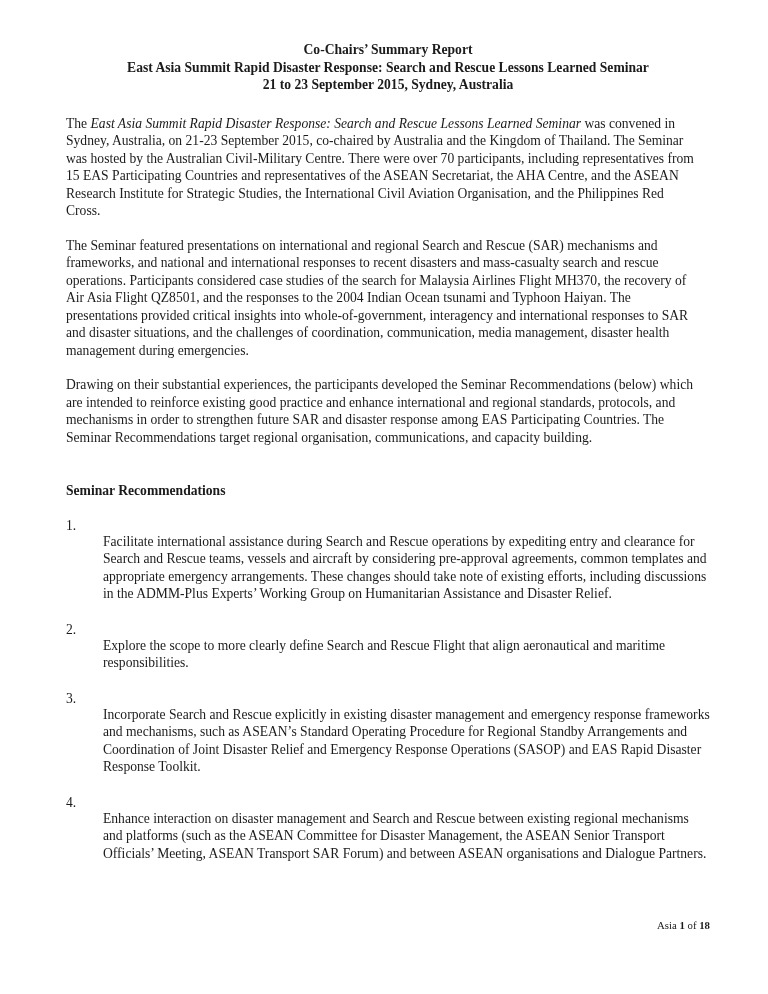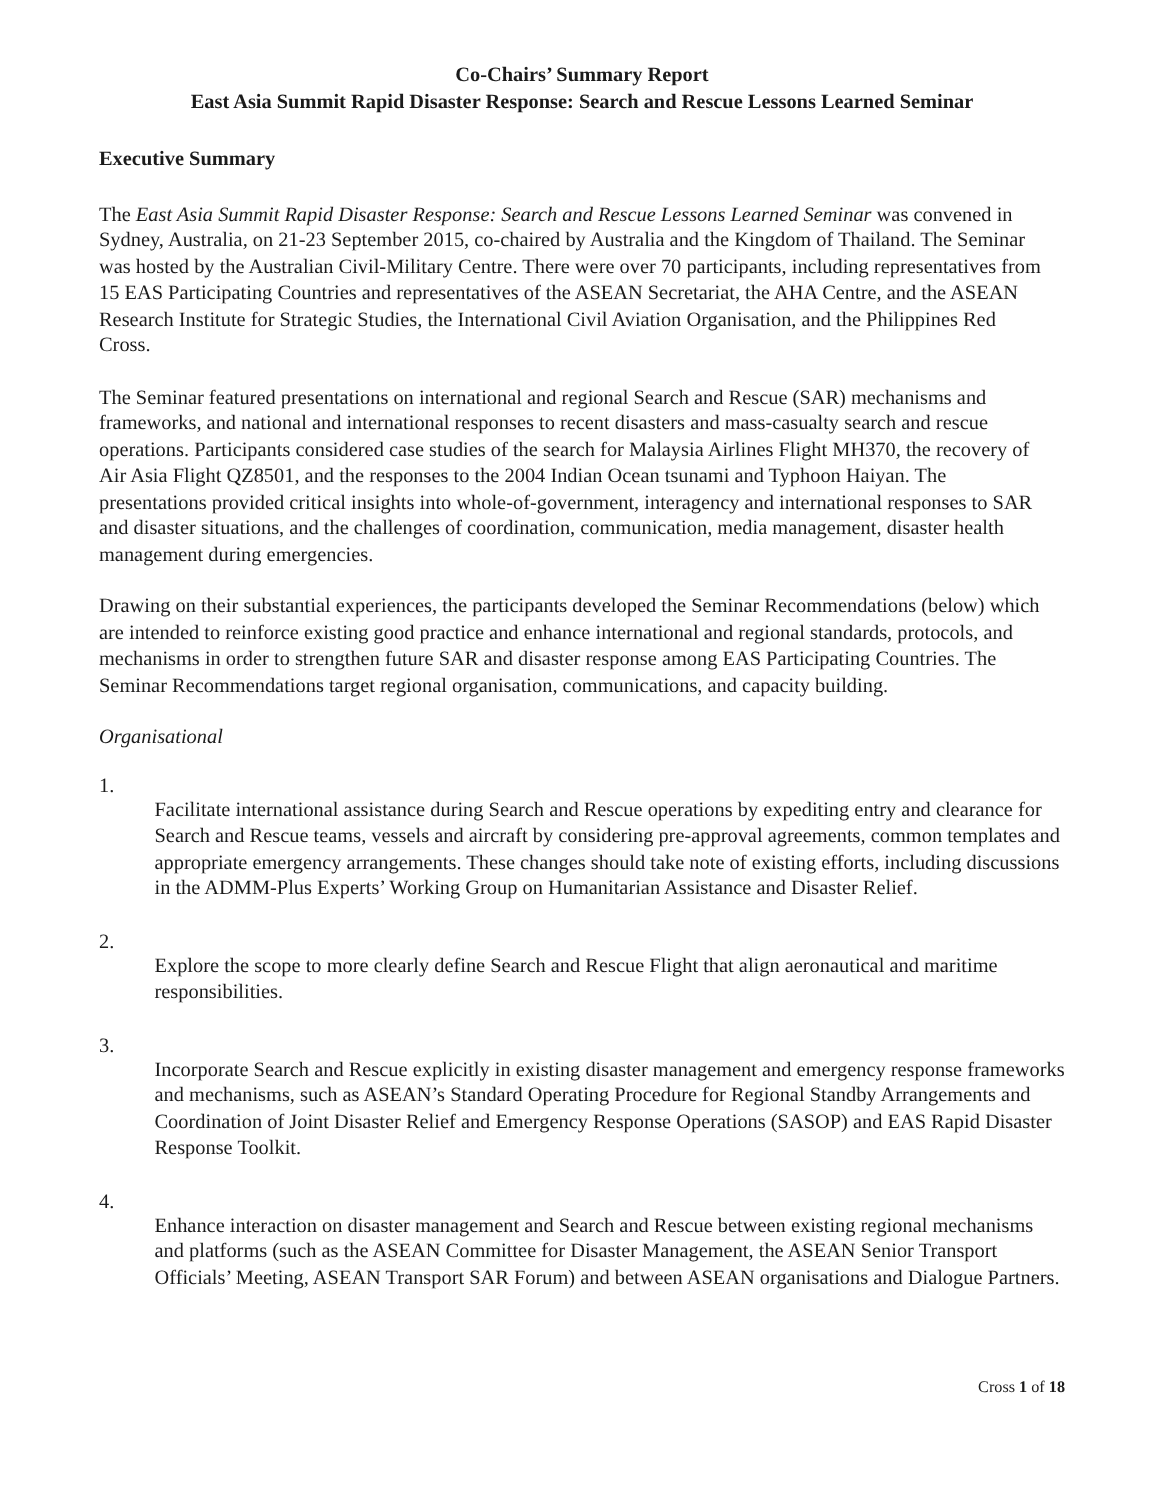--- a/index.html
+++ b/index.html
@@ -69,32 +69,32 @@
   em { font-style: italic; }
 </style>
 </head>
 <body>
 
 <div class="page">
 
   <div class="title-block">
     <div class="title-line">Co-Chairs’ Summary Report</div>
     <div class="title-line">East Asia Summit Rapid Disaster Response: Search and Rescue Lessons Learned Seminar</div>
+    <div class="title-line">21 to 23 September 2015, Sydney, Australia</div>
   </div>
 
-  <div class="heading">Executive Summary</div>
 
   <p class="para"><span>The </span><em>East Asia Summit Rapid Disaster Response: Search and Rescue Lessons Learned Seminar</em><span> was convened in Sydney, Australia, on 21-23 September 2015, co-chaired by Australia and the Kingdom of Thailand. The Seminar was hosted by the Australian Civil-Military Centre. There were over 70&nbsp;participants, including representatives from 15 EAS Participating Countries and representatives of the ASEAN Secretariat, the AHA Centre, and the ASEAN Research Institute for Strategic Studies, the International Civil Aviation Organisation, and the Philippines Red Cross.</span></p>
 
   <p class="para">The Seminar featured presentations on international and regional Search and Rescue (SAR) mechanisms and frameworks, and national and international responses to recent disasters and mass-casualty search and rescue operations. Participants considered case studies of the search for Malaysia Airlines Flight MH370, the recovery of Air Asia Flight QZ8501, and the responses to the 2004 Indian Ocean tsunami and Typhoon Haiyan. The presentations provided critical insights into whole-of-government, interagency and international responses to SAR and disaster situations, and the challenges of coordination, communication, media management, disaster health management during emergencies.</p>
 
   <p class="para">Drawing on their substantial experiences, the participants developed the Seminar Recommendations (below) which are intended to reinforce existing good practice and enhance international and regional standards, protocols, and mechanisms in order to strengthen future SAR and disaster response among EAS Participating Countries. The Seminar Recommendations target regional organisation, communications, and capacity building.</p>
 
+  <div class="heading heading-recs">Seminar Recommendations</div>
 
-  <div class="subheading">Organisational</div>
 
   <div class="rec-list">
 
     <div class="rec-item">
       <span class="rec-num">1.</span>
       <span class="rec-text">Facilitate international assistance during Search and Rescue operations by expediting entry and clearance for Search and Rescue teams, vessels and aircraft by considering pre-approval agreements, common templates and appropriate emergency arrangements. These changes should take note of existing efforts, including discussions in the ADMM-Plus Experts’ Working Group on Humanitarian Assistance and Disaster Relief.</span>
     </div>
 
     <div class="rec-item">
       <span class="rec-num">2.</span>
@@ -106,15 +106,15 @@
       <span class="rec-text">Incorporate Search and Rescue explicitly in existing disaster management and emergency response frameworks and mechanisms, such as ASEAN’s Standard Operating Procedure for Regional Standby Arrangements and Coordination of Joint Disaster Relief and Emergency Response Operations (SASOP) and EAS Rapid Disaster Response Toolkit.</span>
     </div>
 
     <div class="rec-item">
       <span class="rec-num">4.</span>
       <span class="rec-text">Enhance interaction on disaster management and Search and Rescue between existing regional mechanisms and platforms (such as the ASEAN Committee for Disaster Management, the ASEAN Senior Transport Officials’ Meeting, ASEAN Transport SAR Forum) and between ASEAN organisations and Dialogue Partners.</span>
     </div>
 
   </div>
 
-  <div class="page-footer"><span>Cross</span> <span class="bold">1</span> <span>of</span> <span class="bold">18</span></div>
+  <div class="page-footer"><span>Asia</span> <span class="bold">1</span> <span>of</span> <span class="bold">18</span></div>
 
 </div>
 
 </body></html>

